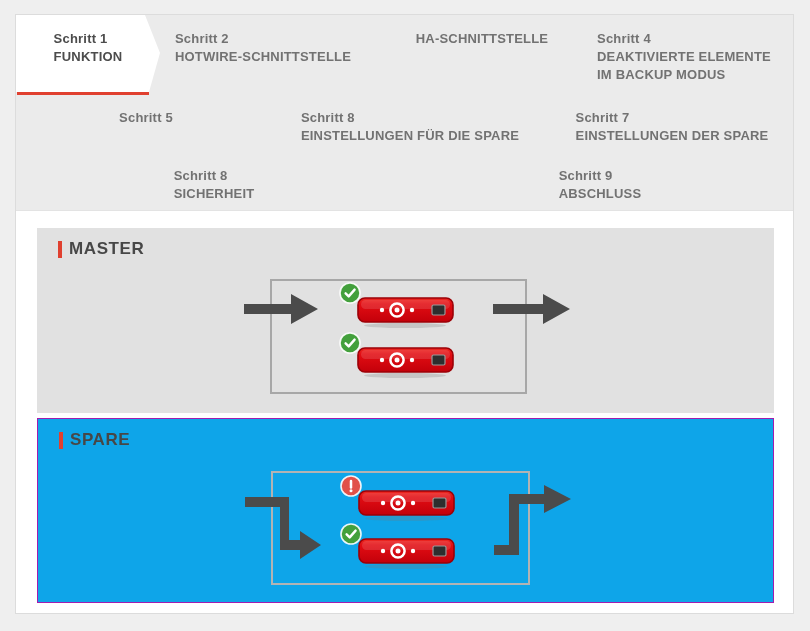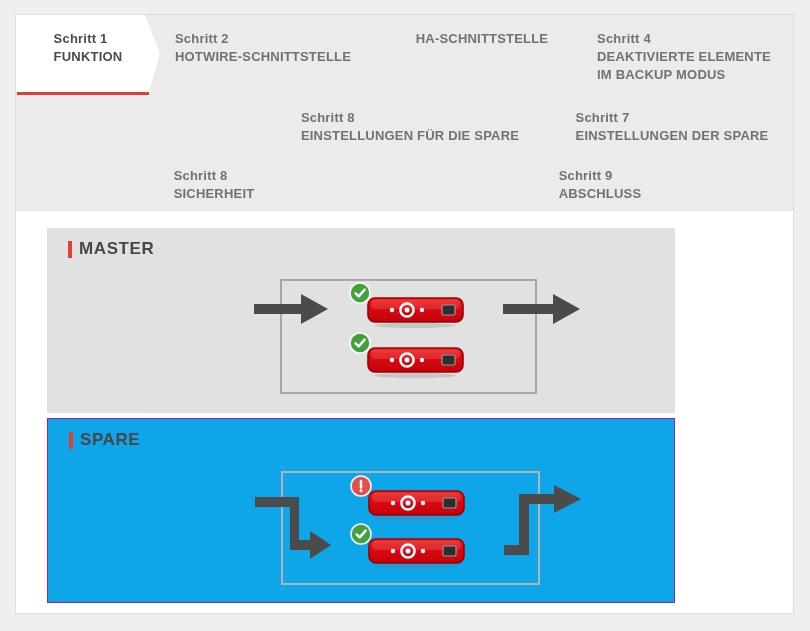--- a/index.html
+++ b/index.html
@@ -46,22 +46,22 @@
     font-weight: 700;
     line-height: 18px;
     letter-spacing: 0.2px;
     color: #727272;
     cursor: pointer;
   }
   .step.active { color: #4c4c4c; }
   
   .panel {
     position: absolute;
-    left: 31px;
-    width: 628px; height: 185px;
+    left: 21px;
+    width: 737px; height: 185px;
   }
   .panel.master { top: 213px; background: #e1e1e1; }
   .panel.spare  { top: 403px; background: #0ea5e9; border: 1px solid #a21caf; }
   .panel-title {
     position: absolute;
     left: 21px; top: 11px;
     display: flex;
     align-items: center;
     gap: 7px;
   }
@@ -100,20 +100,21 @@
     </div>
     <div class="step" style="left:466px;top:15px">
       <div>HA-SCHNITTSTELLE</div>
     </div>
     <div class="step" style="left:668px;top:15px">
       <div>Schritt 4</div>
       <div>DEAKTIVIERTE ELEMENTE</div>
       <div>IM BACKUP MODUS</div>
     </div>
     <div class="step" style="left:130px;top:94px">
+      <div>Schritt 5</div>
     </div>
     <div class="step" style="left:394px;top:94px">
       <div>Schritt 8</div>
       <div>EINSTELLUNGEN FÜR DIE SPARE</div>
     </div>
     <div class="step" style="left:656px;top:94px">
       <div>Schritt 7</div>
       <div>EINSTELLUNGEN DER SPARE</div>
     </div>
     <div class="step" style="left:198px;top:152px">

